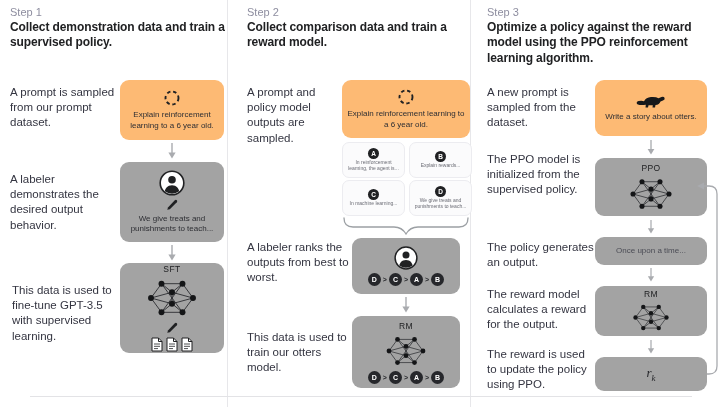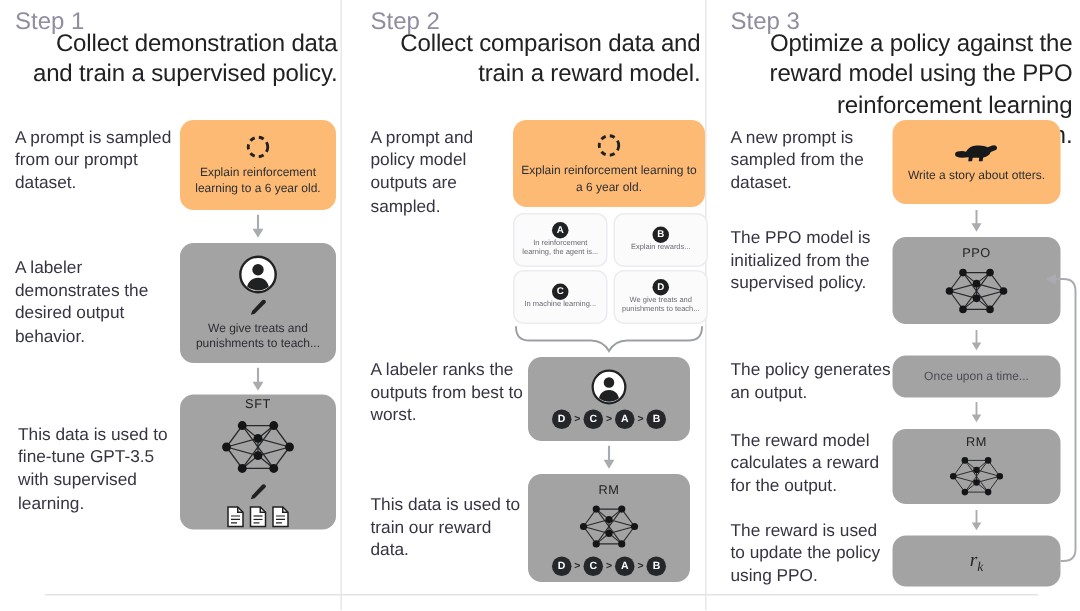--- a/index.html
+++ b/index.html
@@ -1,21 +1,21 @@
 <!DOCTYPE html>
 <html><head>
 <meta charset="utf-8">
 <style>
   html,body{margin:0;padding:0;background:#fff;}
   .canvas{position:relative;width:720px;height:407px;background:#ffffff;
           font-family:"Liberation Sans",sans-serif;overflow:hidden;}
   .vdiv{position:absolute;top:0;bottom:0;width:1px;background:#e7e7ea;}
   .hline{position:absolute;left:30px;width:662px;top:396px;height:1px;background:#e3e3e6;}
-  .step-label{position:absolute;font-size:16px;color:#8e8ea0;}
-  .step-title{position:absolute;font-size:16px;font-weight:normal;color:#202123;line-height:1.28;letter-spacing:-0.1px;text-align:right;}
+  .step-label{position:absolute;font-size:11px;color:#8e8ea0;}
+  .step-title{position:absolute;font-size:12px;font-weight:bold;color:#202123;line-height:1.28;letter-spacing:-0.1px;}
   .body-text{position:absolute;font-size:11.5px;color:#343541;line-height:1.32;}
   .figbox{position:absolute;border-radius:9px;display:flex;flex-direction:column;
           align-items:center;justify-content:center;gap:3px;text-align:center;}
   .green{background:#fdba74;}
   .gray{background:#a3a3a3;}
   .box-caption{font-size:8px;line-height:1.28;color:#2d2e33;width:92%;}
   .model-label{font-size:8.5px;color:#202123;letter-spacing:0.4px;}
   .arrow{position:absolute;}
   .card{position:absolute;width:61px;height:34px;background:#fbfbfc;border:1px solid #ececf0;
         border-radius:7px;display:flex;flex-direction:column;align-items:center;
@@ -136,21 +136,21 @@
           <line x1="3" y1="11.6" x2="7" y2="11.6" stroke="#202123" stroke-width="0.8"></line>
       </svg>
     </div>
   </div>
 
   <div class="step-label" style="left:247px;top:6px">Step 2</div>
   <div class="step-title" style="left:247px;top:20px;width:220px">Collect comparison data and train a reward model.</div>
 
   <div class="body-text" style="left:247px;top:85px;width:92px">A prompt and policy model outputs are sampled.</div>
   <div class="body-text" style="left:247px;top:240px;width:102px">A labeler ranks the outputs from best to worst.</div>
-  <div class="body-text" style="left:247px;top:330px;width:102px">This data is used to train our reward data.</div>
+  <div class="body-text" style="left:247px;top:330px;width:102px">This data is used to train our otters model.</div>
 
   <div class="figbox green" style="left:342px;top:80px;width:128px;height:58px">
     <svg width="18" height="18" viewBox="0 0 18 18">
       <circle cx="9" cy="9" r="6.5" fill="none" stroke="#202123" stroke-width="1.9" stroke-dasharray="3.4 2.8"></circle>
     </svg>
     <div class="box-caption">Explain reinforcement learning to a 6 year old.</div>
   </div>
 
   <div class="card" style="left:342px;top:142px">
     <div class="card-letter">A</div>

